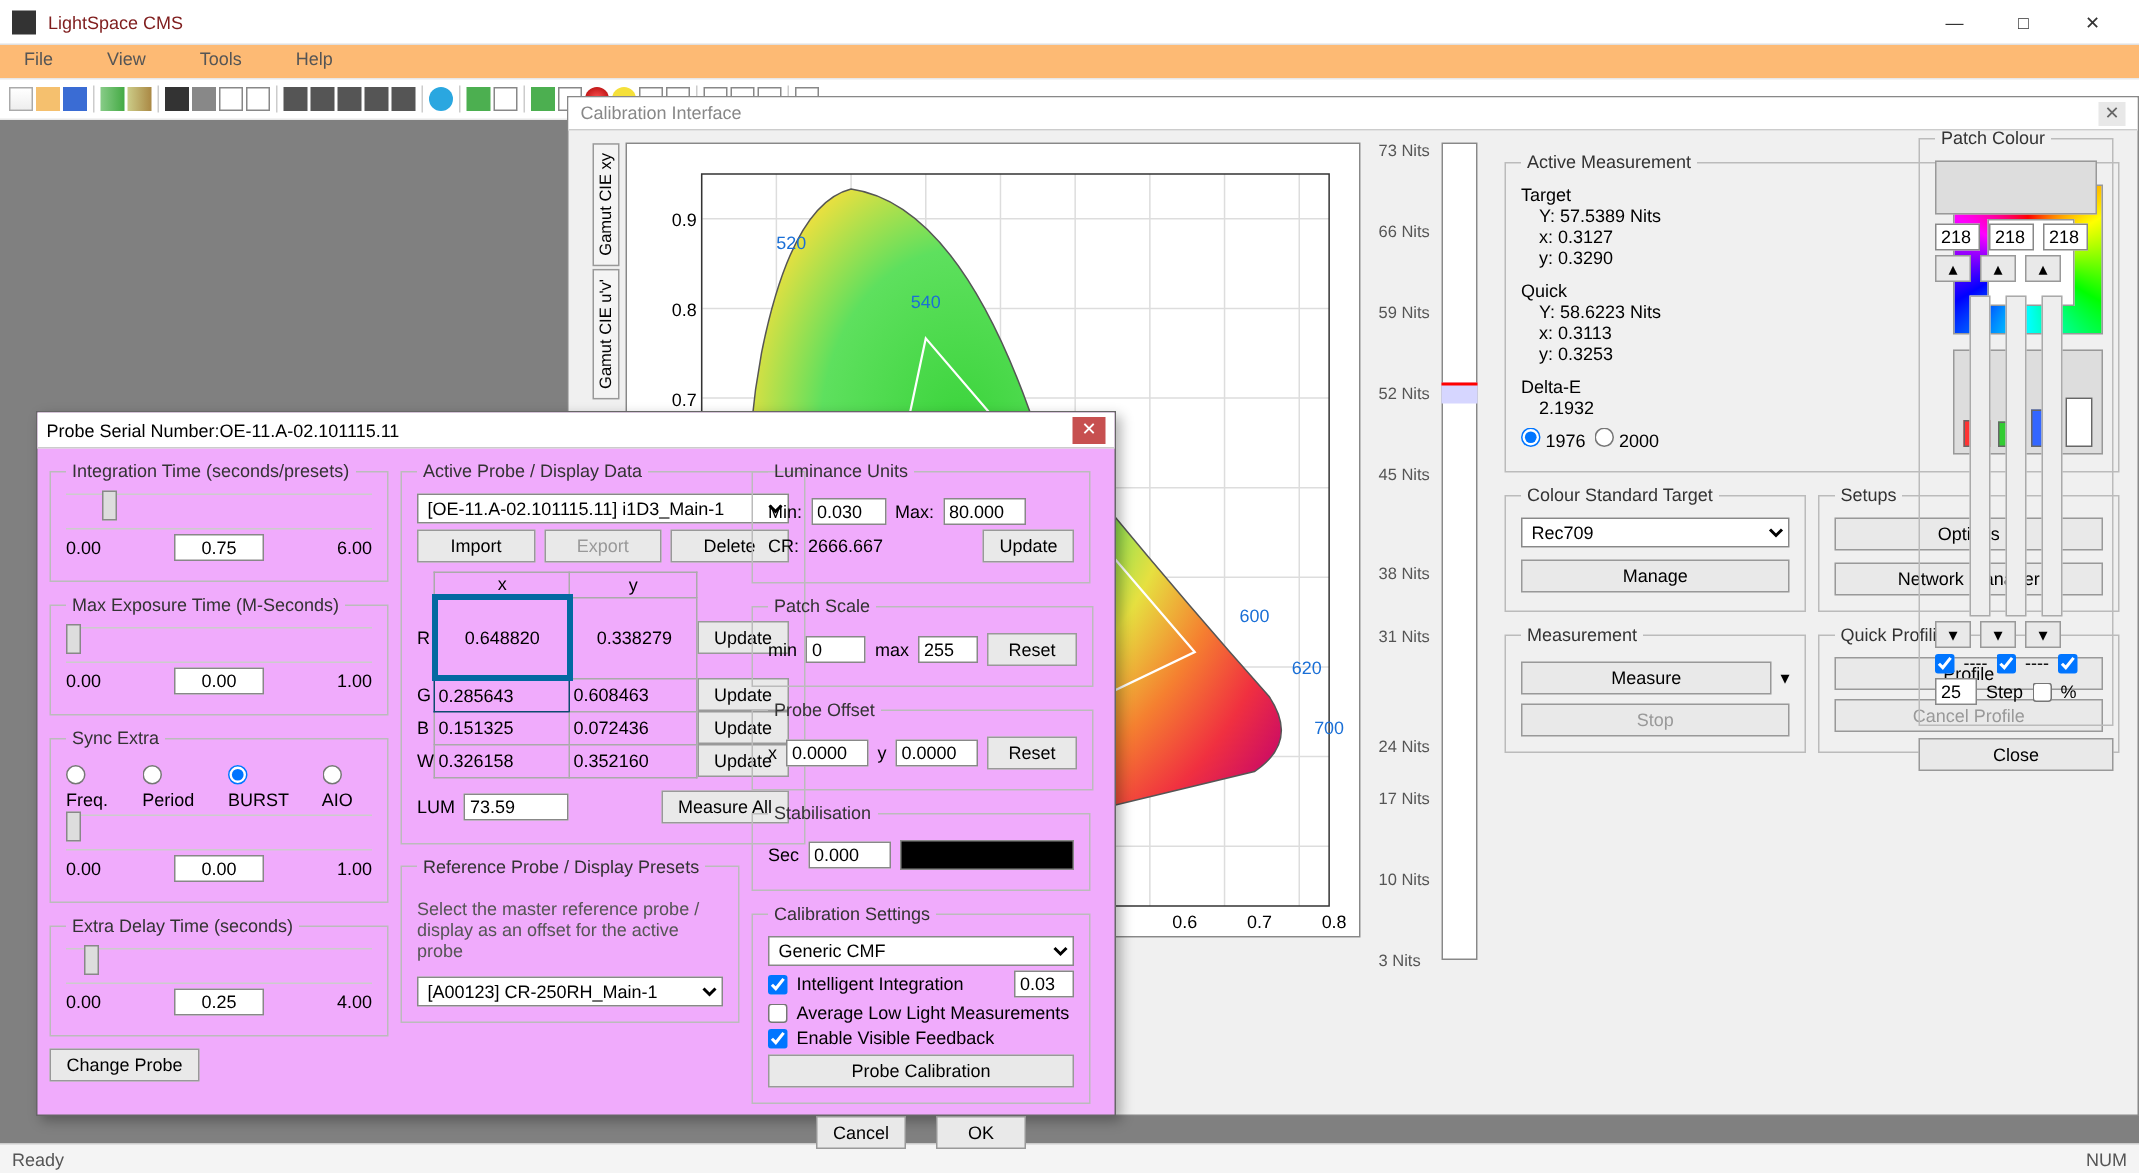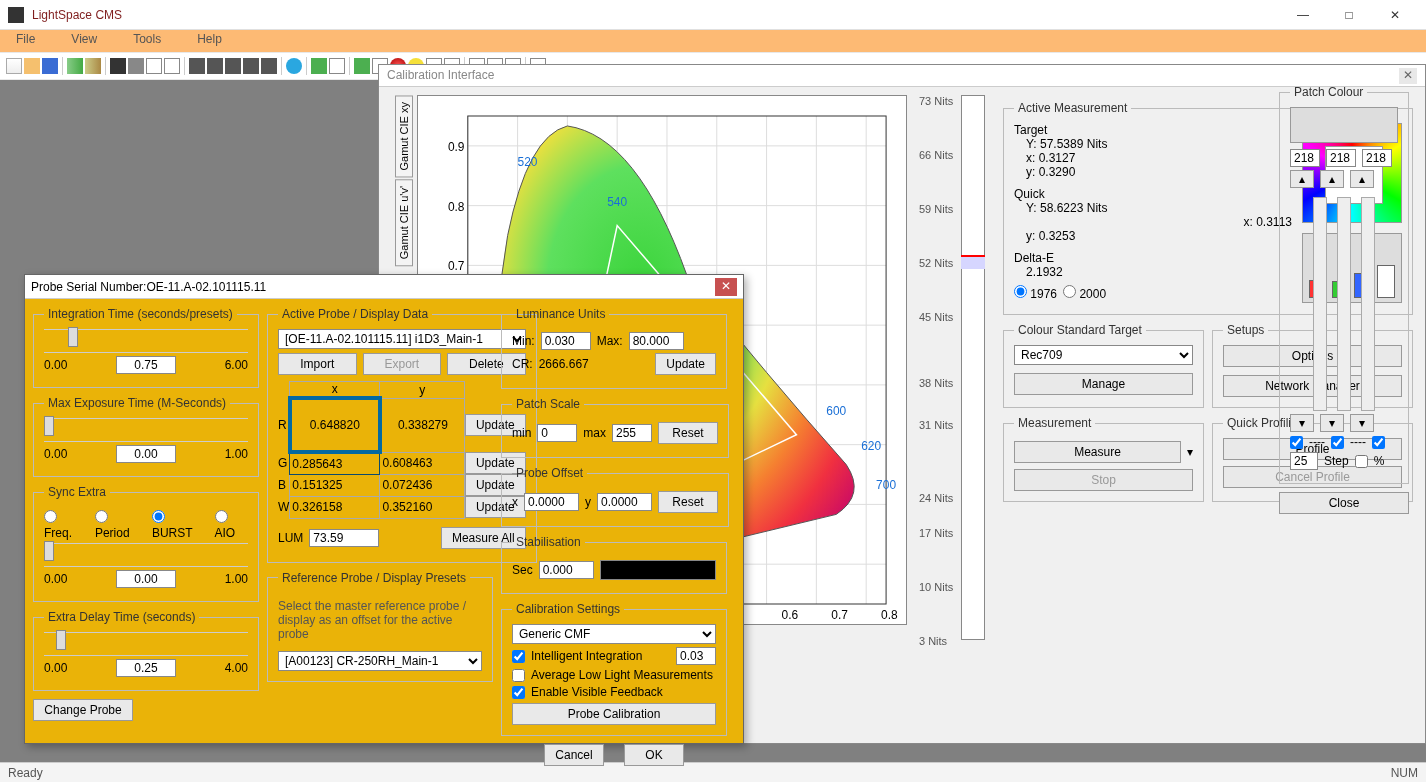--- a/index.html
+++ b/index.html
@@ -30,21 +30,21 @@
 fieldset { border: 1px solid #bbb; padding: 8px 10px 10px; margin-bottom: 8px; }
 legend { padding: 0 4px; color: #333; }
 .row { display: flex; align-items: center; gap: 6px; margin: 3px 0; }
 .btn { border: 1px solid #999; background:#e9e9e9; padding: 3px 10px; text-align:center; min-width:60px; }
 .wbtn { width: 110px; }
 input.txt { border:1px solid #888; padding:1px 3px; background:#fff; }
 select.sel { border:1px solid #888; background:#fff; padding:1px 2px; }
 
 .patch-panel { position: absolute; top: 20px; left: 900px; width: 130px; }
 
-.probe-dialog { position: absolute; top: 274px; left: 24px; width: 720px; height: 470px; background:#eab308; border:1px solid #666; box-shadow: 3px 3px 8px rgba(0,0,0,0.3); z-index:5; }
+.probe-dialog { position: absolute; top: 274px; left: 24px; width: 720px; height: 470px; background:#f0abfc; border:1px solid #666; box-shadow: 3px 3px 8px rgba(0,0,0,0.3); z-index:5; }
 .probe-dialog .dtitle { height: 24px; background:#fff; border-bottom:1px solid #ccc; display:flex; align-items:center; padding:0 6px; }
 .probe-dialog .dtitle .dclose { margin-left:auto; width:22px; height:18px; background:#c75050; color:#fff; text-align:center; line-height:16px; }
 
 .slider-track { position:relative; height: 24px; border-top:1px solid #ccc; border-bottom:1px solid #ccc; }
 .slider-thumb { position:absolute; top:-3px; width:10px; height:20px; background:#ddd; border:1px solid #888; }
 
 .statusbar { position:absolute; bottom:0; left:0; right:0; height:20px; border-top:1px solid #ccc; display:flex; align-items:center; padding:0 8px; font-size:11px; color:#555; background:#f4f4f4; }
 
 
 .ic { width:16px; height:16px; display:inline-block; }
@@ -216,21 +216,21 @@
       <legend>Active Measurement</legend>
       <div style="display:flex;gap:10px;">
         <div style="flex:1;">
           <div>Target</div>
           <div style="padding-left:12px;">Y: 57.5389 Nits</div>
           <div style="padding-left:12px;">x: 0.3127</div>
           <div style="padding-left:12px;">y: 0.3290</div>
           <div style="height:8px;"></div>
           <div>Quick</div>
           <div style="padding-left:12px;">Y: 58.6223 Nits</div>
-          <div style="padding-left:12px;text-align:right;">x: 0.3113</div>
+          <div style="padding-left:12px;">x: 0.3113</div>
           <div style="padding-left:12px;">y: 0.3253</div>
           <div style="height:8px;"></div>
           <div>Delta-E</div>
           <div style="padding-left:12px;">2.1932</div>
           <div class="row" style="margin-top:6px;">
             <label><input type="radio" checked="" style=""> <span>1976</span></label>
             <label><input type="radio" style=""> <span>2000</span></label>
           </div>
         </div>
         <div>

